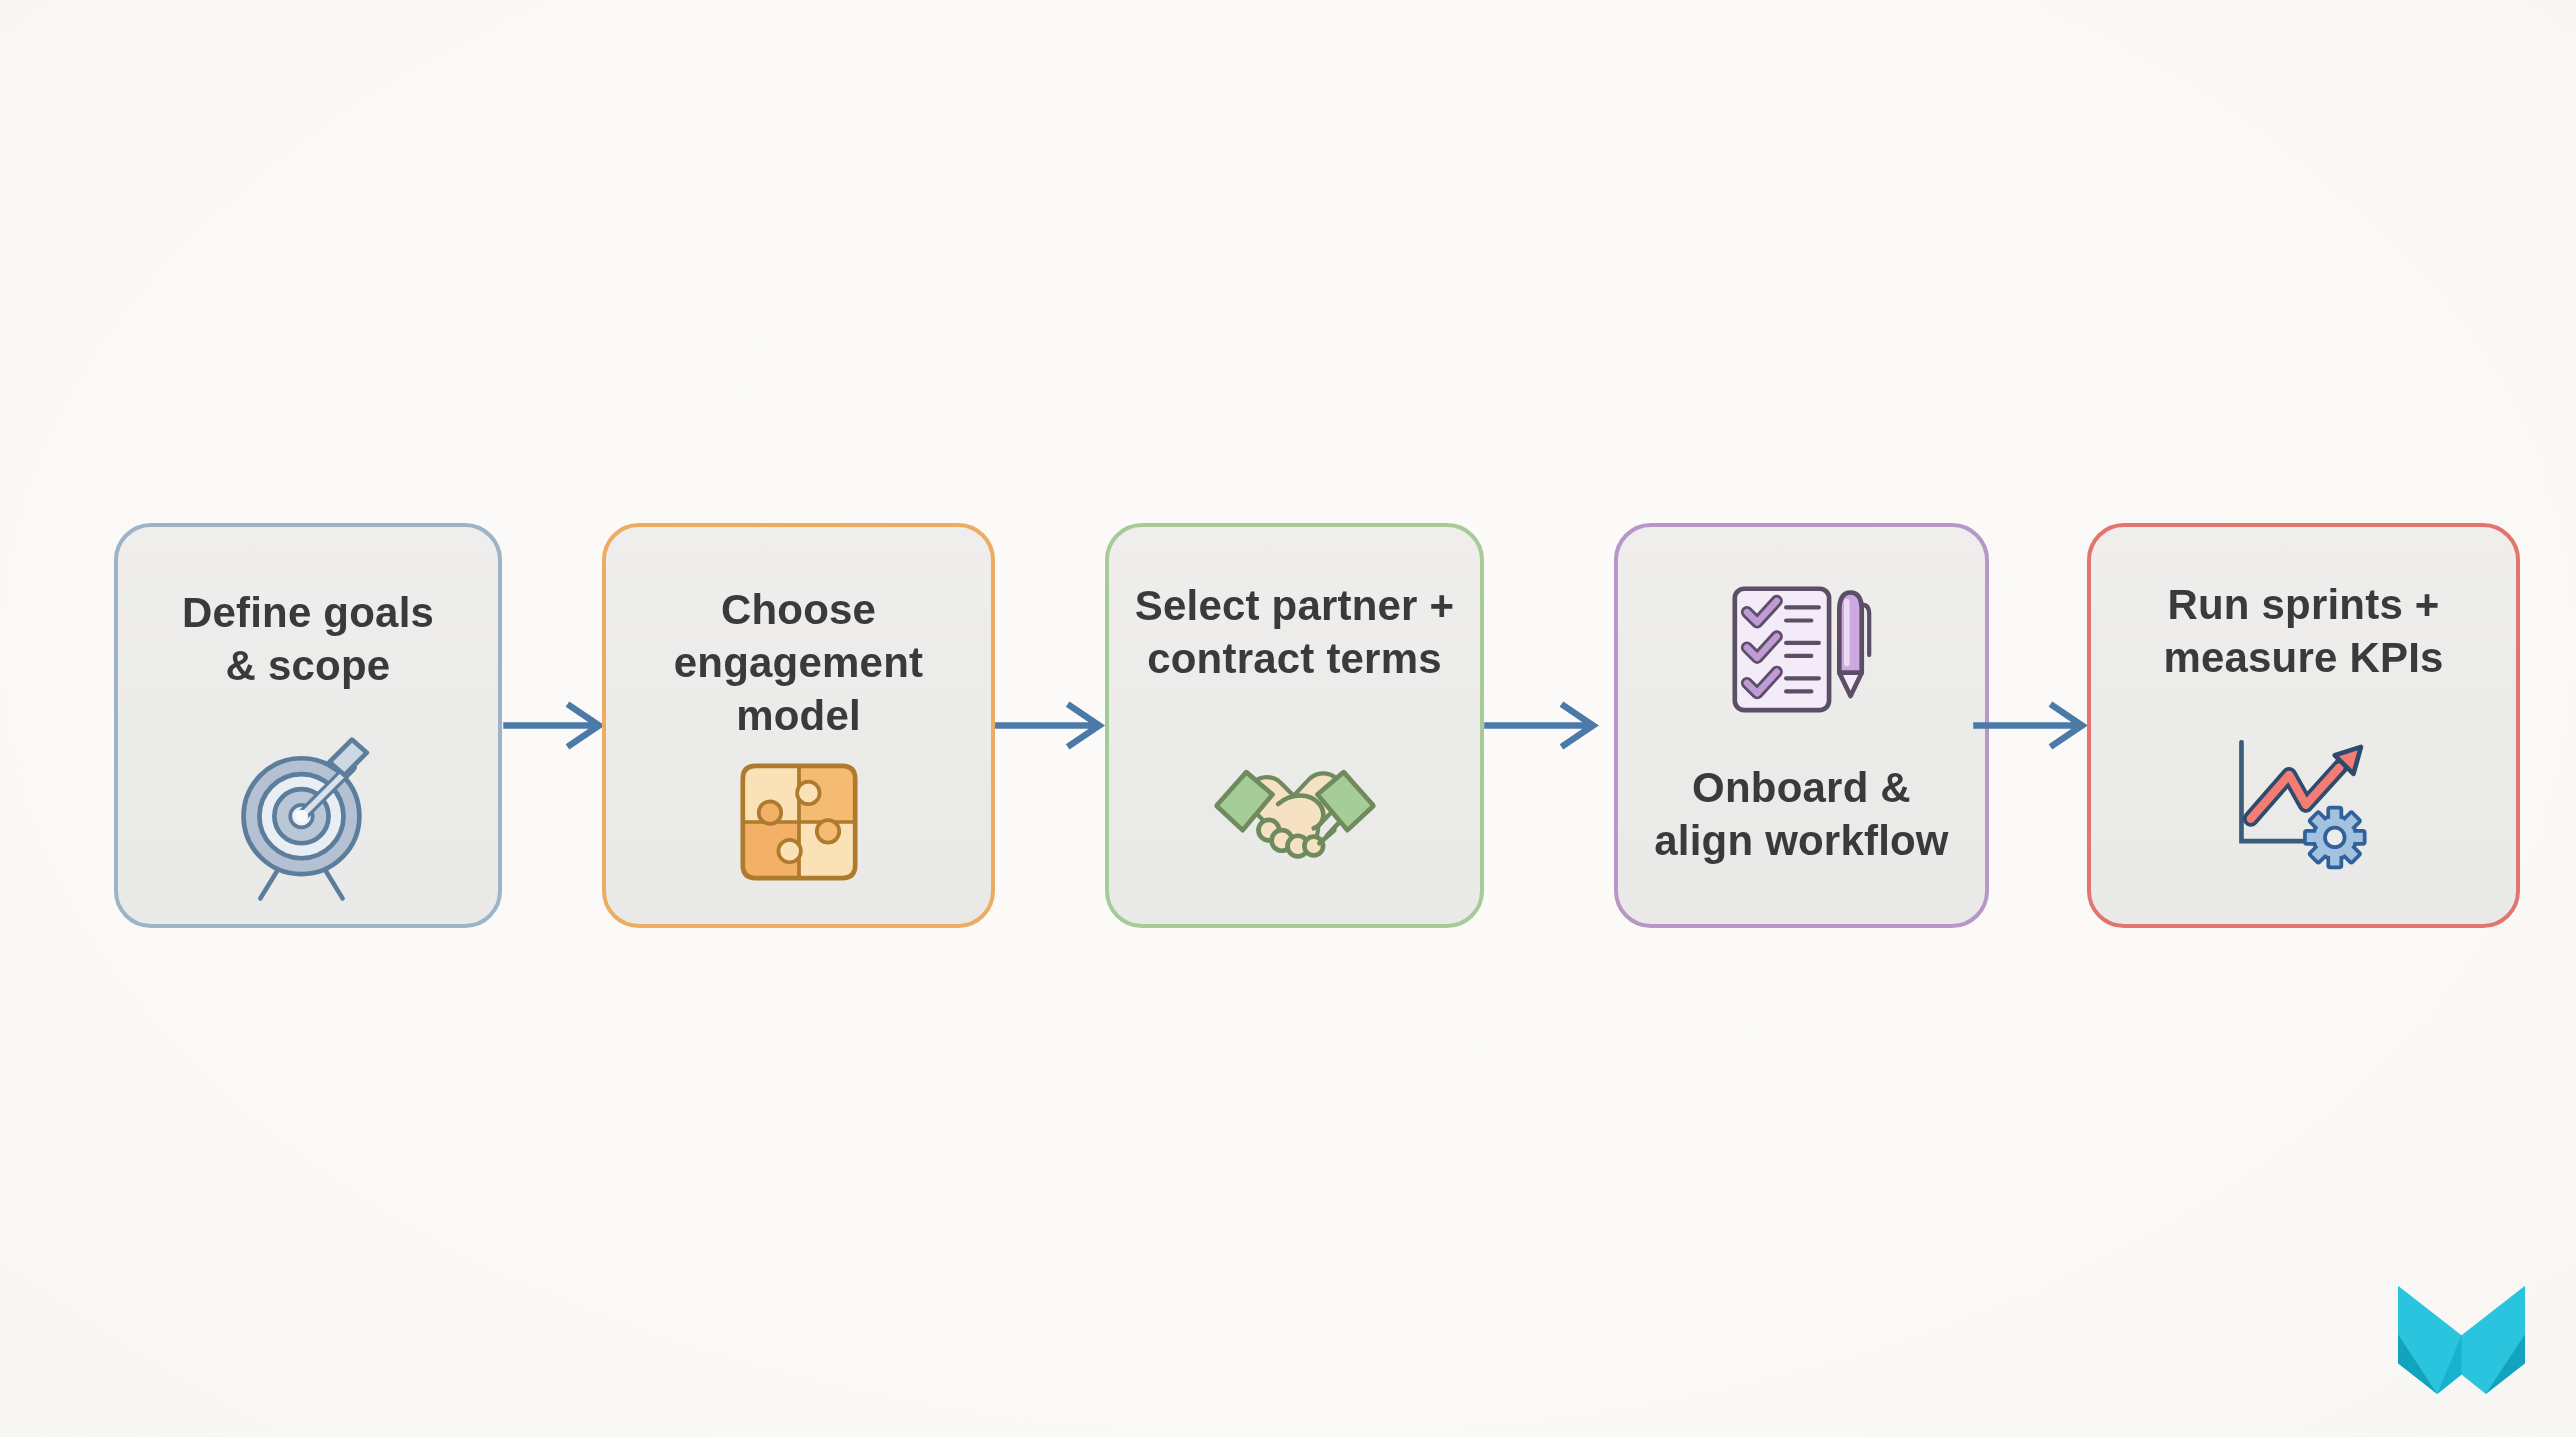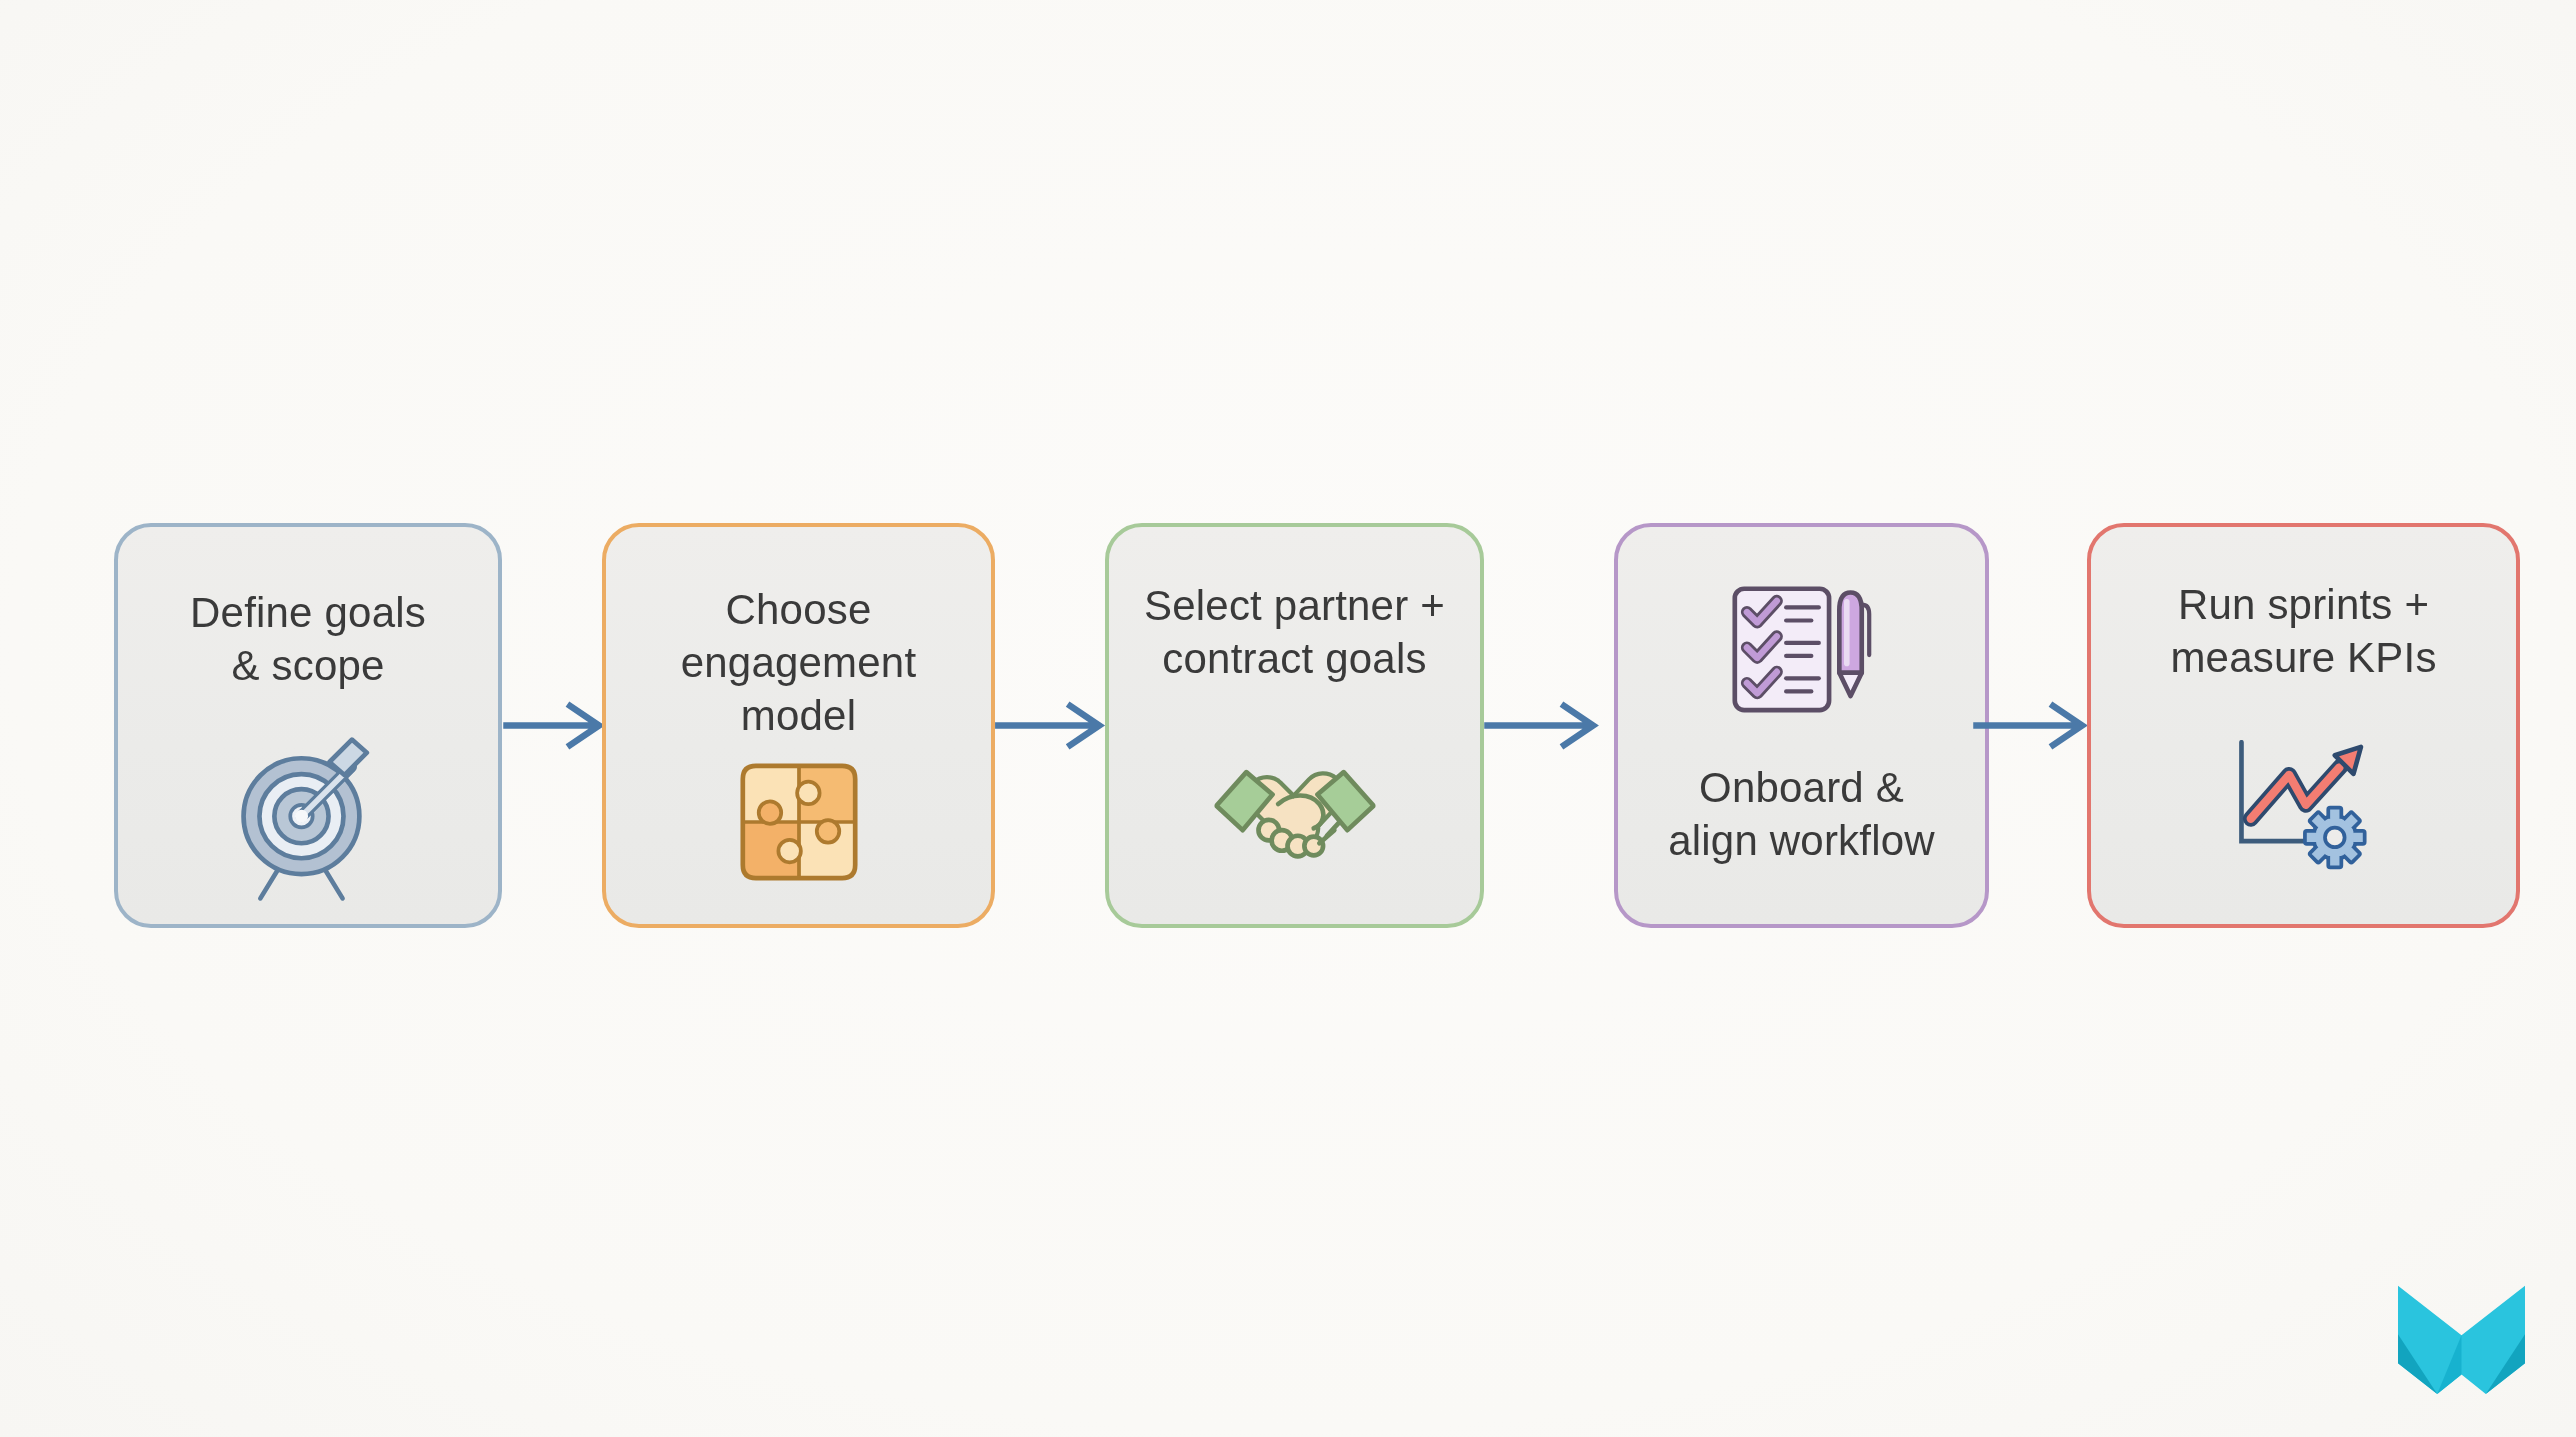--- a/index.html
+++ b/index.html
@@ -10,21 +10,21 @@
   }
   .canvas{position:absolute;inset:0;
     background:radial-gradient(ellipse at 50% 45%, #fcfbf9 0%, #faf9f6 70%, #f7f6f3 100%);}
   .step-box{
     position:absolute;top:523px;height:405px;box-sizing:border-box;
     border:4.7px solid #999;border-radius:37px;
     background:linear-gradient(180deg,#efeeec 0%,#ebebe9 55%,#e9e9e7 100%);
   }
   .step-title{
     position:absolute;left:0;width:100%;text-align:center;
-    font-size:42px;line-height:53px;font-weight:400;color:#3a3a3a;
+    font-size:42px;line-height:53px;font-weight:700;color:#3a3a3a;
     white-space:pre-line;letter-spacing:0.2px;
   }
   .step-icon{position:absolute;left:50%;transform:translateX(-50%)}
   .flow-arrow{position:absolute;top:692px}
   .logo{position:absolute;left:2398px;top:1281px}
 </style>
 </head>
 <body>
 
 <div class="canvas">
@@ -71,21 +71,21 @@
       <path d="M17,3 H109 Q123,3 123,17 V109 Q123,123 109,123 H17 Q3,123 3,109 V17 Q3,3 17,3 Z" fill="none" stroke="#ad7a2e" stroke-width="5"></path>
     </svg>
   </div>
 
   <svg class="flow-arrow" style="left:993px" width="113" height="67" viewBox="0 0 121 72">
     <path d="M2,36 H113 M80,13 L114,36 L80,59" fill="none" stroke="#4b79a8" stroke-width="7"></path>
   </svg>
 
   <div class="step-box" style="left: 1105px; width: 379px; border-color: rgb(167, 202, 153);">
     <div class="step-title" style="top:52px">Select partner +
-contract goals</div>
+contract terms</div>
     <svg class="step-icon" style="top:232px" width="161" height="103" viewBox="0 0 172 110">
       <g stroke-linecap="round" stroke-linejoin="round">
         <line x1="116" y1="36" x2="84" y2="70" stroke="#6f8b5d" stroke-width="46"></line>
         <line x1="56" y1="40" x2="90" y2="74" stroke="#6f8b5d" stroke-width="46"></line>
         <line x1="116" y1="36" x2="84" y2="70" stroke="#f6e2c2" stroke-width="37"></line>
         <line x1="56" y1="40" x2="90" y2="74" stroke="#f6e2c2" stroke-width="37"></line>
         <g fill="#f6e2c2" stroke="#6f8b5d" stroke-width="5">
           <circle cx="58" cy="76" r="11"></circle>
           <circle cx="72" cy="87" r="11"></circle>
           <circle cx="89" cy="93" r="11"></circle>

